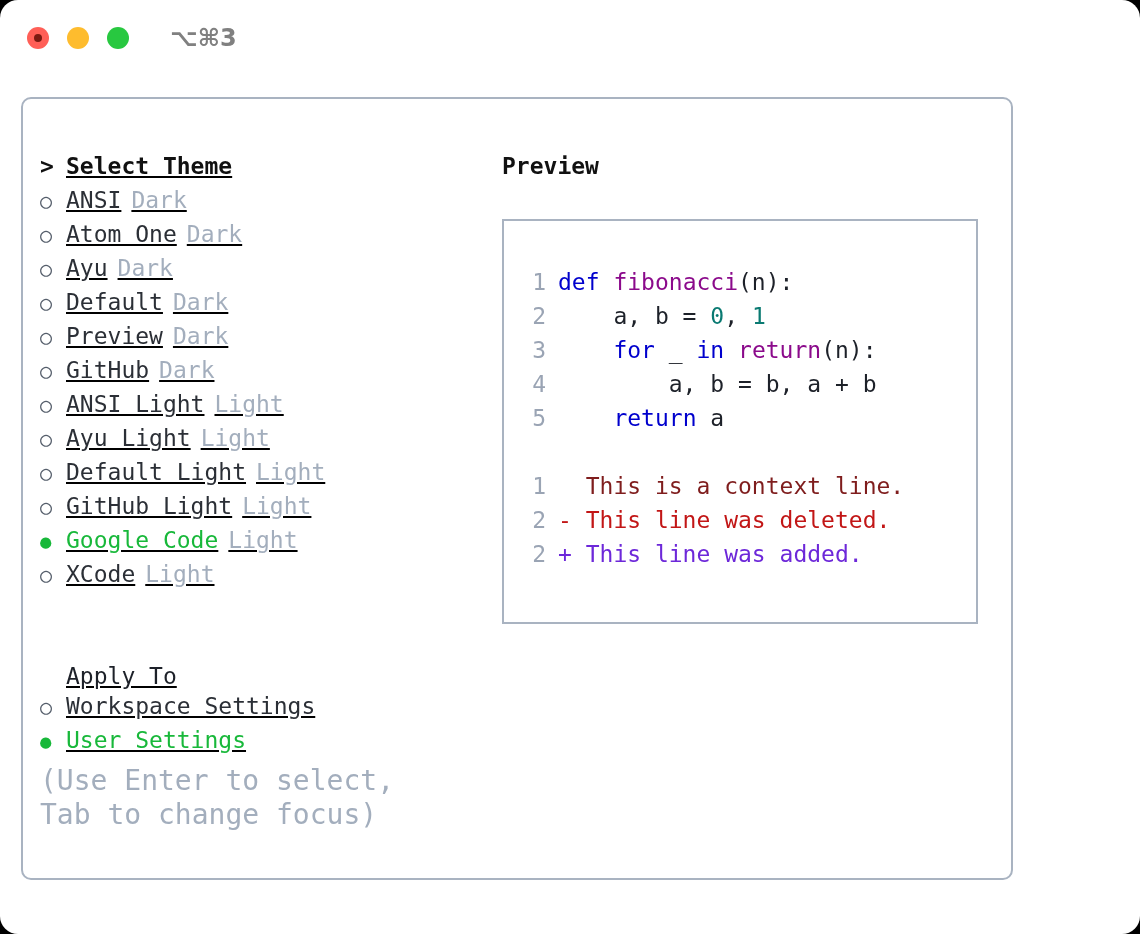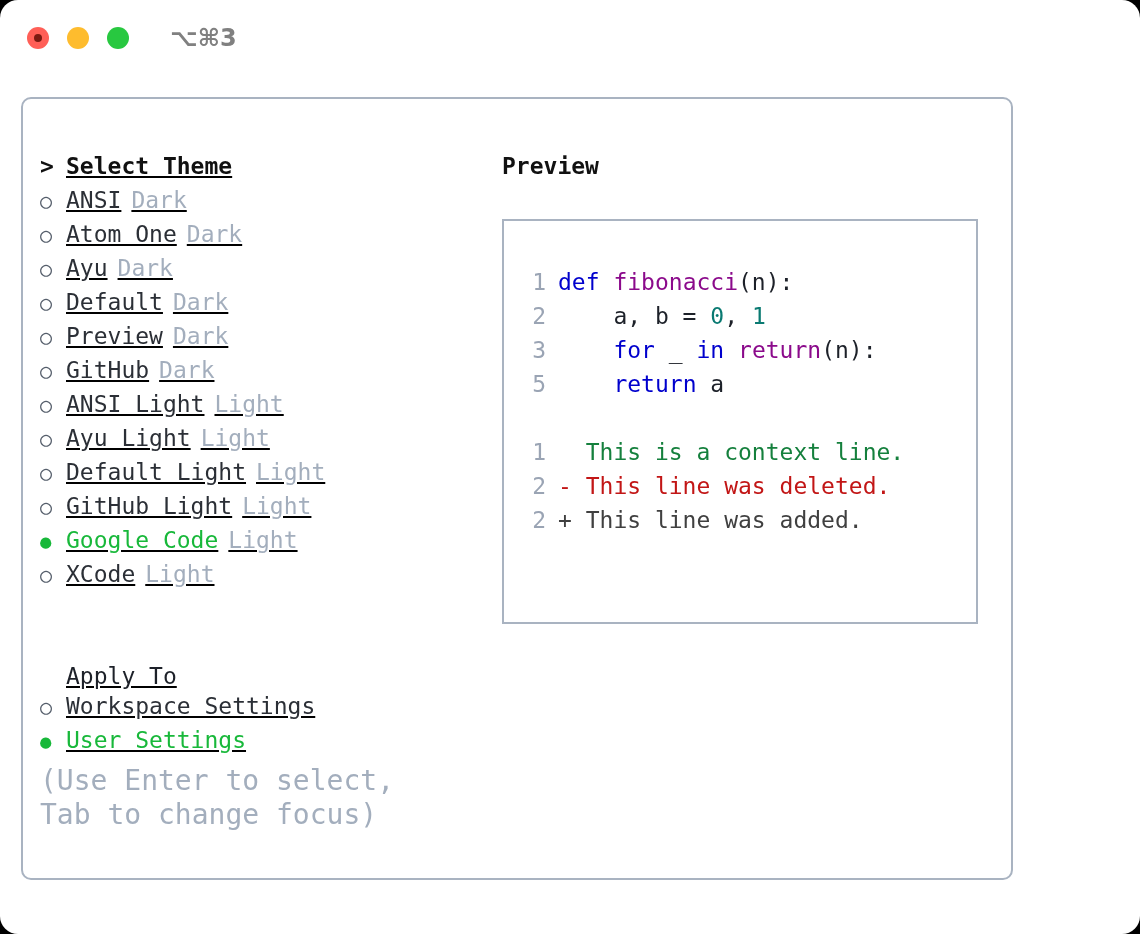--- a/index.html
+++ b/index.html
@@ -176,23 +176,23 @@
     display: inline-block;
     width: 26px;
     color: #9aa4b4;
     text-align: right;
     margin-right: 12px;
   }
   .k   { color: #0000cd; }
   .fn  { color: #8b0a8b; }
   .num { color: #0a7a72; }
   .pl  { color: #1d2129; }
-  .ctx { color: #15803d; }
+  .ctx { color: #7f1d1d; }
   .del { color: #c21616; margin-top: 33px; }
-  .add { color: #404040; }
+  .add { color: #6d28d9; }
   .gap { height: 34px; }
 </style>
 </head>
 <body>
 
 <div id="window">
 
   <div id="titlebar">
     <div class="traffic" id="tl-close"></div>
     <div id="tl-close-dot"></div>
@@ -239,20 +239,21 @@
 
     <div id="hint">(Use Enter to select, Tab to change focus)</div>
 
     <div id="right-col">
       <div id="preview-title">Preview</div>
       <div id="preview-box">
         <div id="code-area">
             <div class="cline"><span class="lno">1</span><span class="k">def </span><span class="fn">fibonacci</span><span class="pl">(n):</span></div>
             <div class="cline"><span class="lno">2</span><span class="pl">    a, b = </span><span class="num">0</span><span class="pl">, </span><span class="num">1</span></div>
             <div class="cline"><span class="lno">3</span><span class="pl">    </span><span class="k">for</span><span class="pl"> _ </span><span class="k">in</span><span class="pl"> </span><span class="fn">return</span><span class="pl">(n):</span></div>
+            <div class="cline"><span class="lno">4</span><span class="pl">        a, b = b, a + b</span></div>
             <div class="cline"><span class="lno">5</span><span class="pl">    </span><span class="k">return</span><span class="pl"> a</span></div>
             <div class="gap"></div>
             <div class="cline"><span class="lno">1</span><span class="ctx">  This is a context line.</span></div>
             <div class="cline"><span class="lno">2</span><span class="del">- This line was deleted.</span></div>
             <div class="cline"><span class="lno">2</span><span class="add">+ This line was added.</span></div>
           </div>
       </div>
     </div>
 
   </div>

